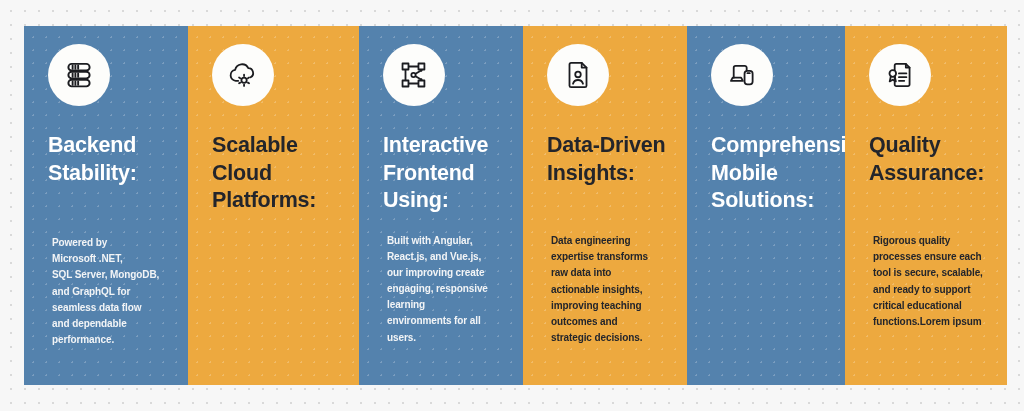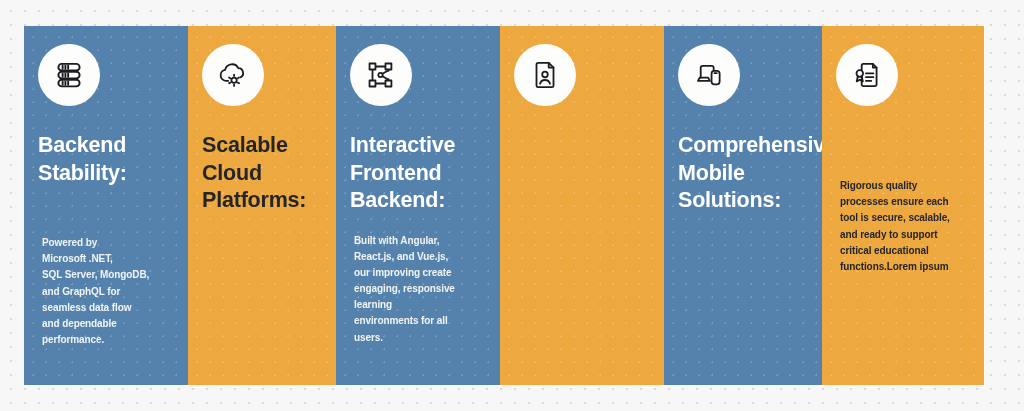--- a/index.html
+++ b/index.html
@@ -40,21 +40,21 @@
     background-image: radial-gradient(rgba(255,255,255,0.22) 1px, transparent 1px);
     background-size: 13px 13px;
     background-position: 3px 5px;
   }
   .card.blue  { background-color: #5482ad; }
   .card.gold  { background-color: #eda93f; }
 
   .card-inner {
     position: relative;
     height: 100%;
-    padding: 18px 14px 10px 14px;
+    padding: 18px 14px 10px 24px;
     box-sizing: border-box;
     display: flex;
     flex-direction: column;
   }
   .icon-badge {
     width: 62px;
     height: 62px;
     border-radius: 50%;
     background: #fdfdfb;
     display: flex;
@@ -115,21 +115,21 @@
         <div class="card-body"> Powered by
  Microsoft .NET,
 SQL Server, MongoDB,
 and GraphQL for
 seamless data flow
 and dependable
 performance.</div>
       </div>
     </div>
 
-    <div class="card gold" style="width:148px">
+    <div class="card gold" style="width:171px">
       <div class="card-inner">
         <div class="icon-badge">
           <svg width="34" height="34" viewBox="0 0 32 32" fill="none" stroke="#1b1c20" stroke-width="1.7" stroke-linecap="round" stroke-linejoin="round">
             <path d="M11.5 21.5H9.2A5.2 5.2 0 0 1 8.6 11.2 6.6 6.6 0 0 1 21 9.6a4.6 4.6 0 0 1 2.2 8.6"></path>
             <circle cx="17" cy="21" r="2.5"></circle>
             <path d="M17 15.7v1.3M17 25v1.3M12.3 18.4l1.1.65M20.6 23.2l1.1.65M12.3 23.85l1.1-.65M20.6 19.05l1.1-.65"></path>
           </svg>
         </div>
         <div class="card-title">Scalable Cloud
 Platforms:</div>
@@ -145,21 +145,21 @@
             <path d="M15.5 16 L23 11.5 M15.5 16 L23 20.5"></path>
             <rect x="5.2" y="5.2" width="5.6" height="5.6" fill="#ffffff"></rect>
             <rect x="5.2" y="21.2" width="5.6" height="5.6" fill="#ffffff"></rect>
             <rect x="20.2" y="5.2" width="5.6" height="5.6" fill="#ffffff"></rect>
             <rect x="20.2" y="21.2" width="5.6" height="5.6" fill="#ffffff"></rect>
             <circle cx="15.5" cy="16" r="2" fill="#ffffff"></circle>
           </svg>
         </div>
         <div class="card-title">Interactive
 Frontend
-Backend:</div>
+Using:</div>
         <div class="spacer" style="height:14px"></div>
         <div class="card-body">Built with Angular,
 React.js, and Vue.js,
 our improving create
 engaging, responsive
 learning
 environments for all
 users.</div>
       </div>
     </div>
@@ -167,21 +167,30 @@
     <div class="card gold" style="width:164px">
       <div class="card-inner">
         <div class="icon-badge">
           <svg width="34" height="34" viewBox="0 0 32 32" fill="none" stroke="#1b1c20" stroke-width="1.7" stroke-linecap="round" stroke-linejoin="round">
             <path d="M19.5 4.5H9.5a1.5 1.5 0 0 0-1.5 1.5v20a1.5 1.5 0 0 0 1.5 1.5h13a1.5 1.5 0 0 0 1.5-1.5V9z"></path>
             <path d="M19.5 4.5V9H24"></path>
             <circle cx="16" cy="15.5" r="2.6"></circle>
             <path d="M11.3 24.2a4.9 4.9 0 0 1 9.4 0"></path>
           </svg>
         </div>
+        <div class="card-title">Data-Driven
+Insights:</div>
         <div class="spacer" style="height:42px"></div>
+        <div class="card-body">Data engineering
+expertise transforms
+raw data into
+actionable insights,
+improving teaching
+outcomes and
+strategic decisions.</div>
       </div>
     </div>
 
     <div class="card blue" style="width:158px">
       <div class="card-inner">
         <div class="icon-badge">
           <svg width="34" height="34" viewBox="0 0 32 32" fill="none" stroke="#1b1c20" stroke-width="1.7" stroke-linecap="round" stroke-linejoin="round">
             <path d="M8.2 18.5V9.2a1.8 1.8 0 0 1 1.8-1.8h8.6a1.8 1.8 0 0 1 1.8 1.8v2.3"></path>
             <path d="M5.6 21.6h11.2l-1.6-3.1H7.2z"></path>
             <rect x="18.4" y="12.2" width="7.6" height="12.6" rx="2.6" fill="#ffffff"></rect>
@@ -199,20 +208,22 @@
       <div class="card-inner">
         <div class="icon-badge">
           <svg width="34" height="34" viewBox="0 0 32 32" fill="none" stroke="#1b1c20" stroke-width="1.7" stroke-linecap="round" stroke-linejoin="round">
             <path d="M21.5 5.5h-9A1.5 1.5 0 0 0 11 7v18a1.5 1.5 0 0 0 1.5 1.5h11A1.5 1.5 0 0 0 25 25V9z"></path>
             <path d="M21.5 5.5V9H25"></path>
             <path d="M15 14.5h7M15 18h7M15 21.5h5"></path>
             <circle cx="9.2" cy="14.6" r="3.1" fill="#ffffff"></circle>
             <path d="M7.4 17.2 6.3 22l2.9-1.6L12.1 22l-1.1-4.8"></path>
           </svg>
         </div>
+        <div class="card-title">Quality
+Assurance:</div>
         <div class="spacer" style="height:42px"></div>
         <div class="card-body">Rigorous quality
 processes ensure each
 tool is secure, scalable,
 and ready to support
 critical educational
 functions.Lorem ipsum</div>
       </div>
     </div>
 

